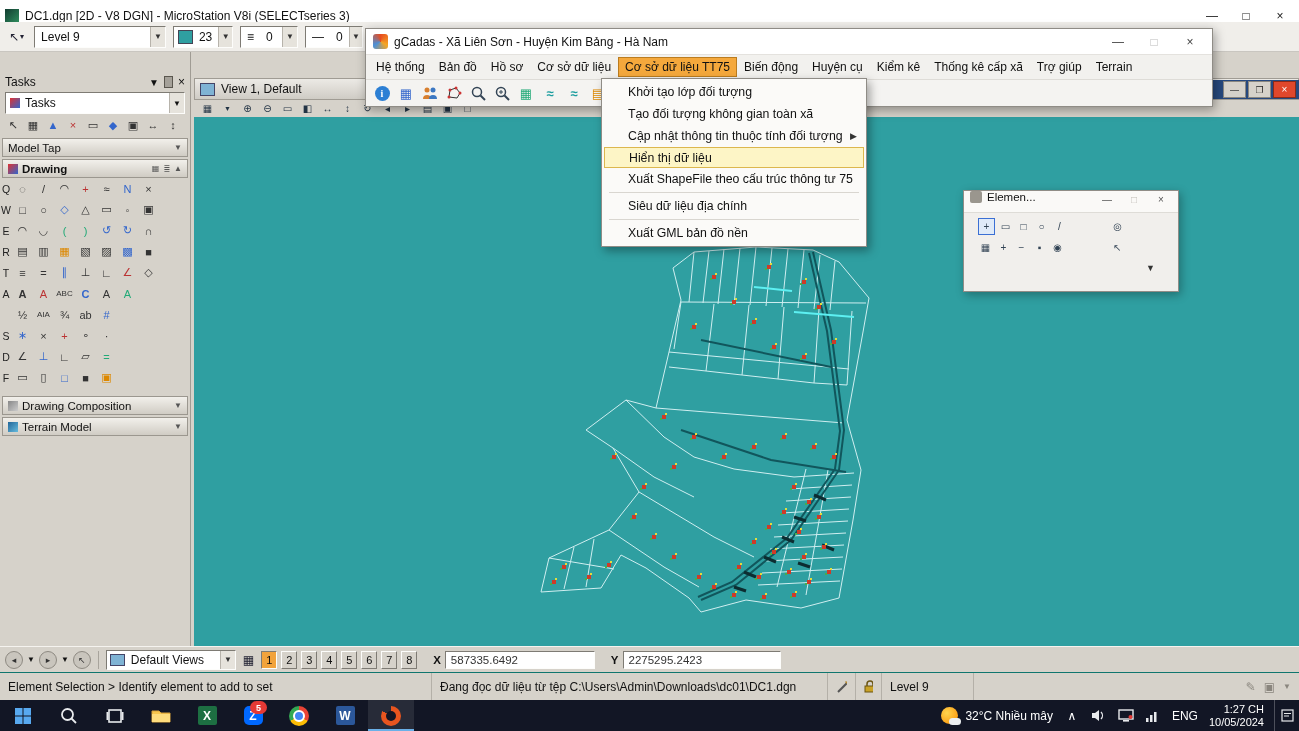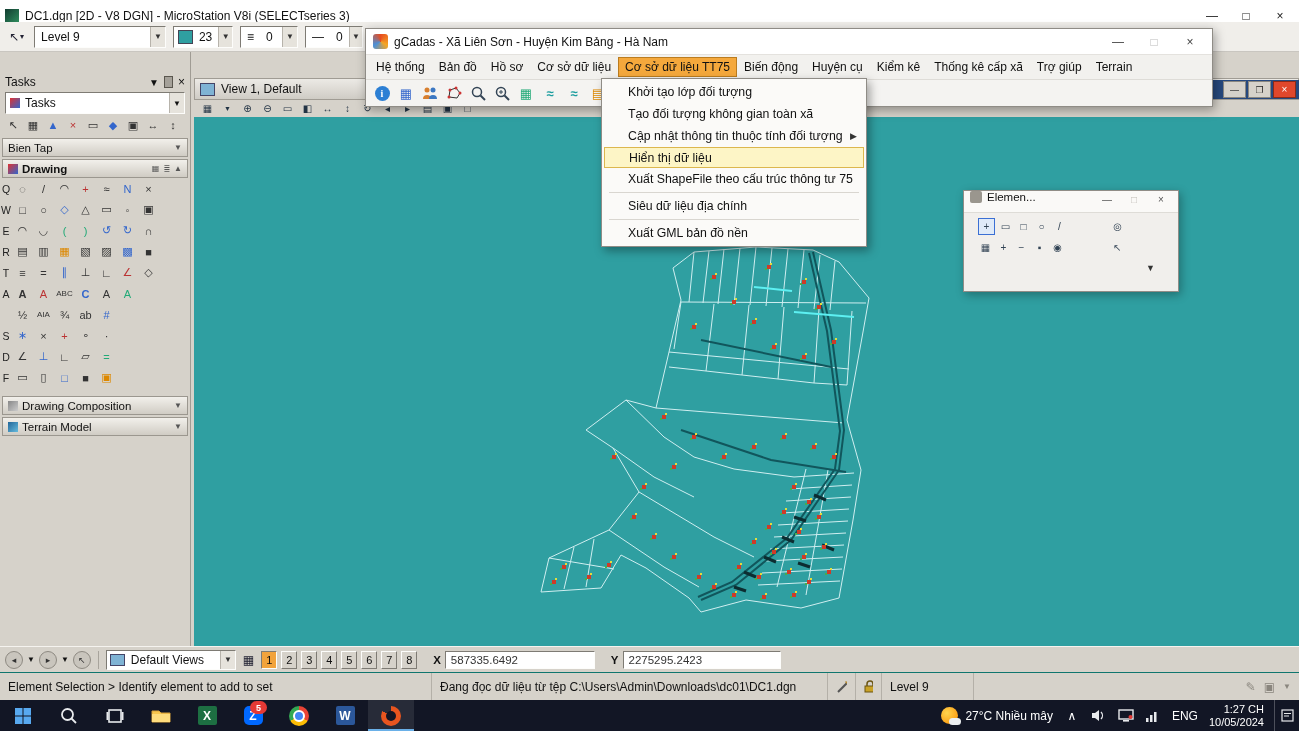--- a/index.html
+++ b/index.html
@@ -197,21 +197,21 @@
       <span class="ti">▦</span>
       <span class="ti c-blue">▲</span>
       <span class="ti c-red">×</span>
       <span class="ti">▭</span>
       <span class="ti c-blue">◆</span>
       <span class="ti">▣</span>
       <span class="ti">↔</span>
       <span class="ti">↕</span>
     </div>
     <div class="panel-bar">
-      <span>Bien Tap</span>
+      <span>Model Tap</span>
       <span class="grow"></span>
       <span class="mini">▼</span>
     </div>
     <div class="panel-bar" style="font-weight:bold">
       <span class="mini-sq" style="margin:0"></span>
       <span>Drawing</span>
       <span class="grow"></span>
       <span class="mini">▦</span>
       <span class="mini">≣</span>
       <span class="mini">▲</span>
@@ -677,21 +677,21 @@
     <div class="tb-btn">
         <span class="sq word">W</span>
       </div>
     <div class="tb-btn active">
         <span class="gcado"></span>
       </div>
     <div class="grow"></div>
     <div class="tray">
       <div class="row" style="gap:7px">
         <span class="wic"></span>
-        <span>27°C Nhiều mây</span>
+        <span>32°C Nhiều mây</span>
       </div>
       <span class="tray-ic">∧</span>
       <span class="tray-ic">
         <svg width="15" height="13">
             <polygon points="1,4 4,4 8,1 8,12 4,9 1,9" fill="#e8eaed"></polygon>
             <path d="M10,3 a5,5 0 0 1 0,7" fill="none" stroke="#e8eaed" stroke-width="1.3"></path>
           </svg>
       </span>
       <span class="tray-ic">
         <svg width="16" height="13">

